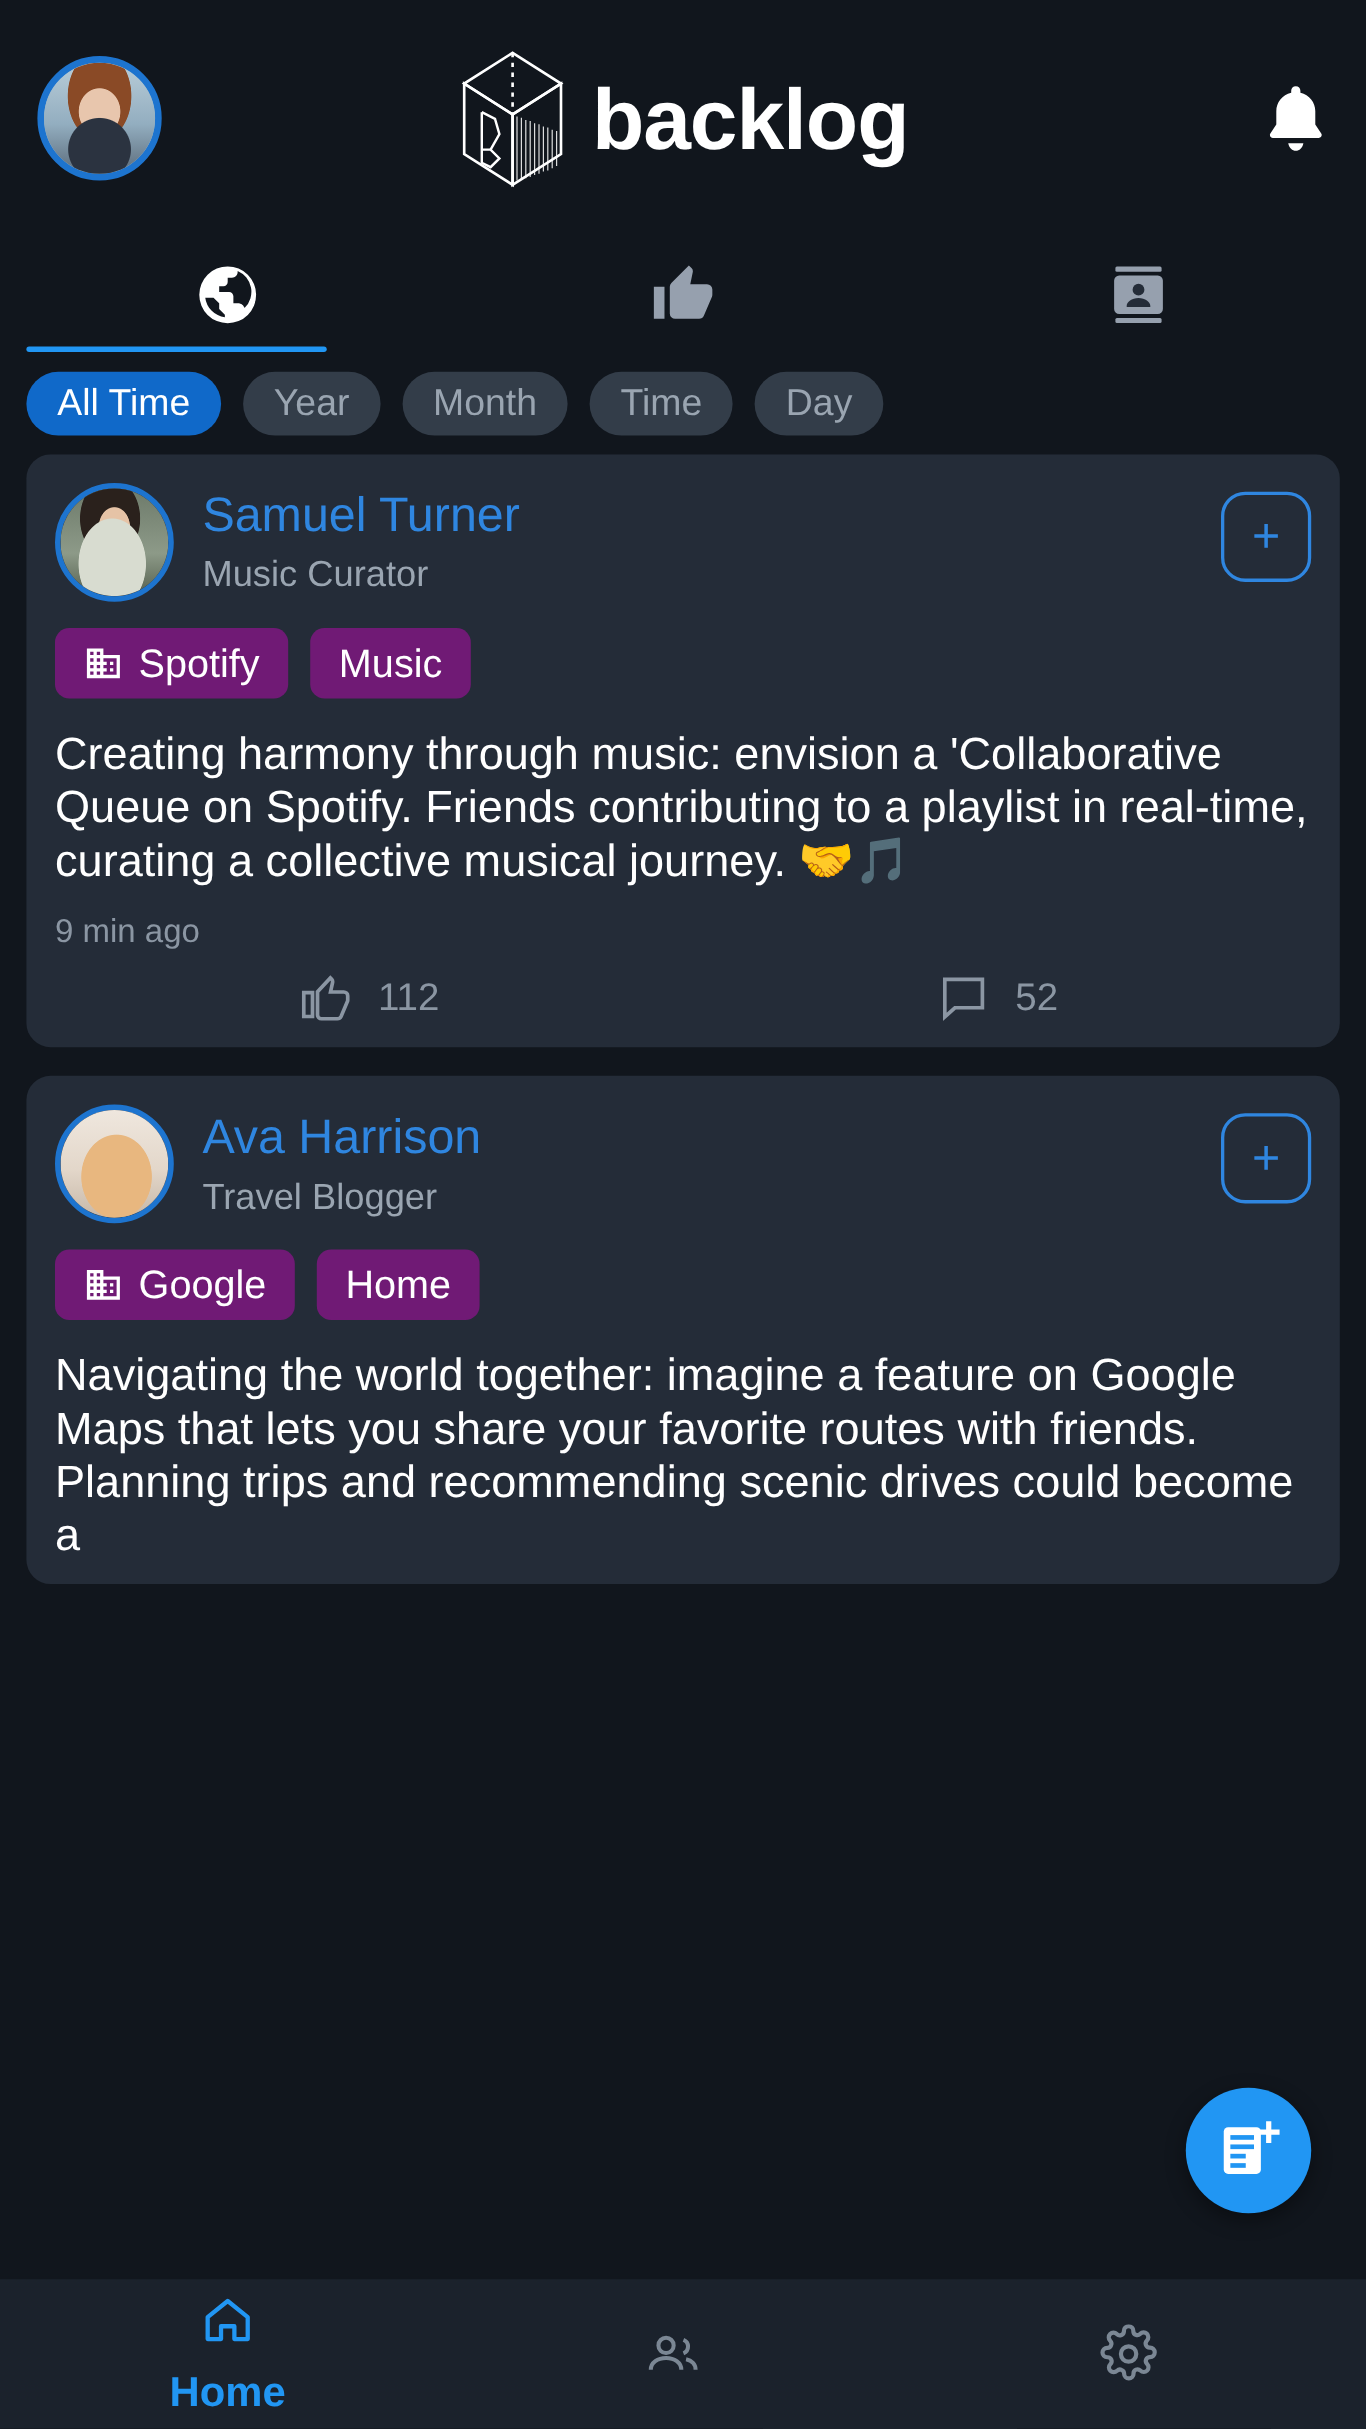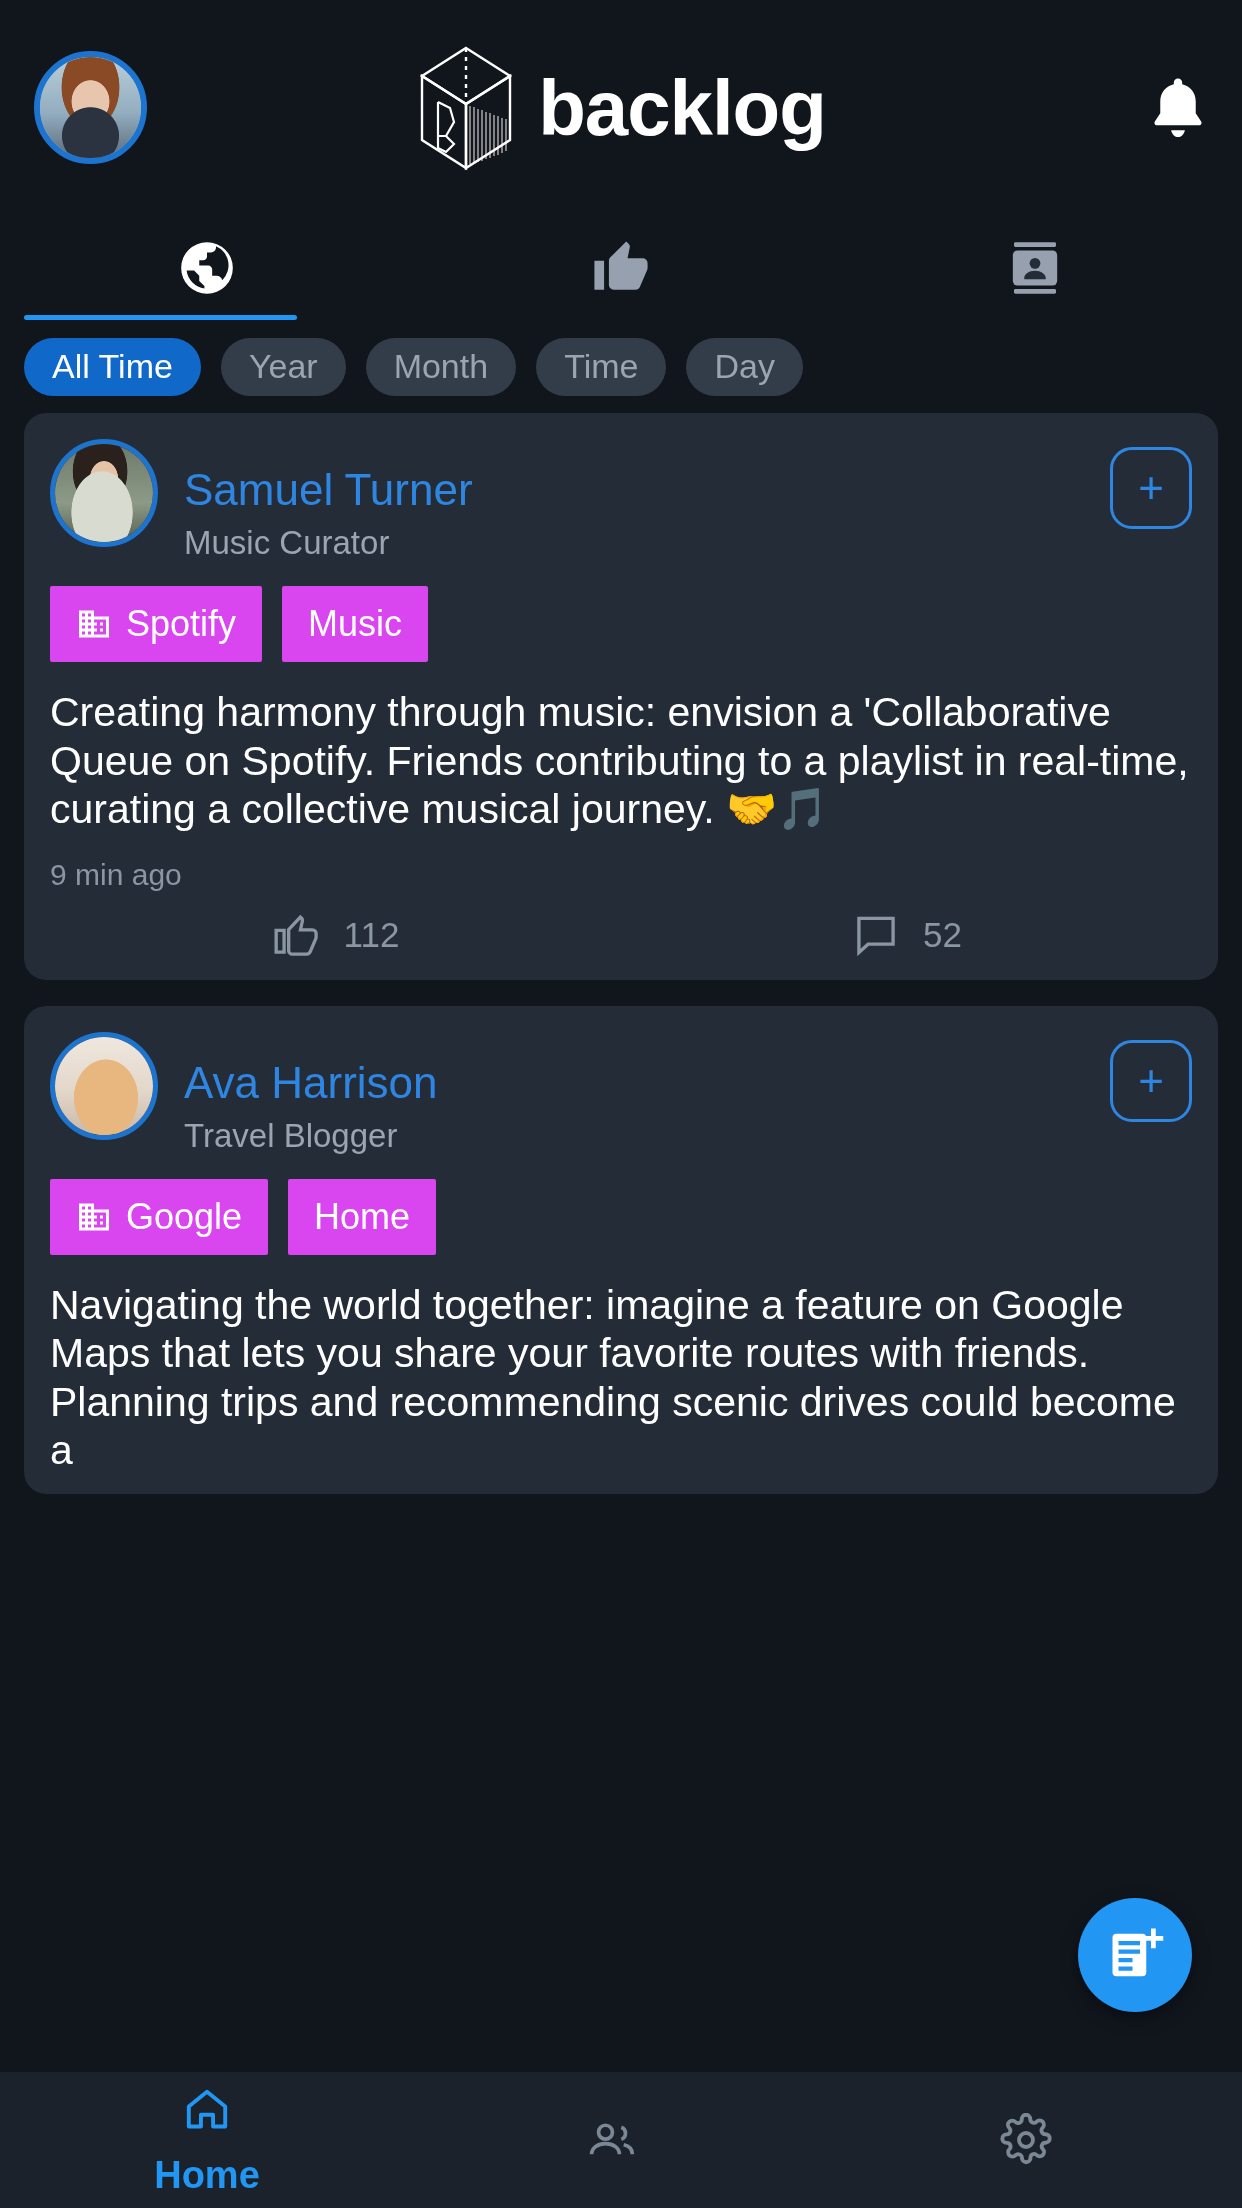--- a/index.html
+++ b/index.html
@@ -124,21 +124,21 @@
       radial-gradient(ellipse at 50% 36%, #e6c3a6 0 20%, transparent 21%),
       radial-gradient(ellipse at 46% 28%, #2a211c 0 36%, transparent 37%),
       linear-gradient(#6d7a6a, #8d9a88 60%, #55604f);
   }
   .av-ava {
     background:
       radial-gradient(ellipse at 52% 62%, #e8b77f 0 44%, transparent 45%),
       radial-gradient(ellipse at 42% 52%, #f0cbb0 0 22%, transparent 23%),
       linear-gradient(#efe7de, #e3d7ca 55%, #c7b8a8);
   }
-  .who { flex: 1 1 auto; padding-top: 6px; margin-top: 21px; }
+  .who { flex: 1 1 auto; padding-top: 6px; }
   .who-name {
     color: #2f86e0;
     font-size: 44px;
     line-height: 1.1;
   }
   .who-role {
     color: #9aa5b1;
     font-size: 33px;
     margin-top: 10px;
   }
@@ -147,24 +147,24 @@
     border-radius: 22px;
     border: 3px solid #2f86e0;
     color: #2f86e0;
     display: flex; align-items: center; justify-content: center;
     font-size: 44px; line-height: 1;
     flex: 0 0 82px;
     margin-top: 8px;
   }
   .tags { display: flex; gap: 20px; margin-top: 24px; }
   .tag {
-    background: #d946ef;
+    background: #701a75;
     color: #ffffff;
-    border-radius: 2px;
-    height: 76px;
+    border-radius: 13px;
+    height: 64px;
     display: flex; align-items: center; gap: 14px;
     padding: 0 26px;
     font-size: 36px;
   }
   .post-text {
     color: #ffffff;
     font-size: 41px;
     line-height: 1.18;
     margin-top: 26px;
   }

